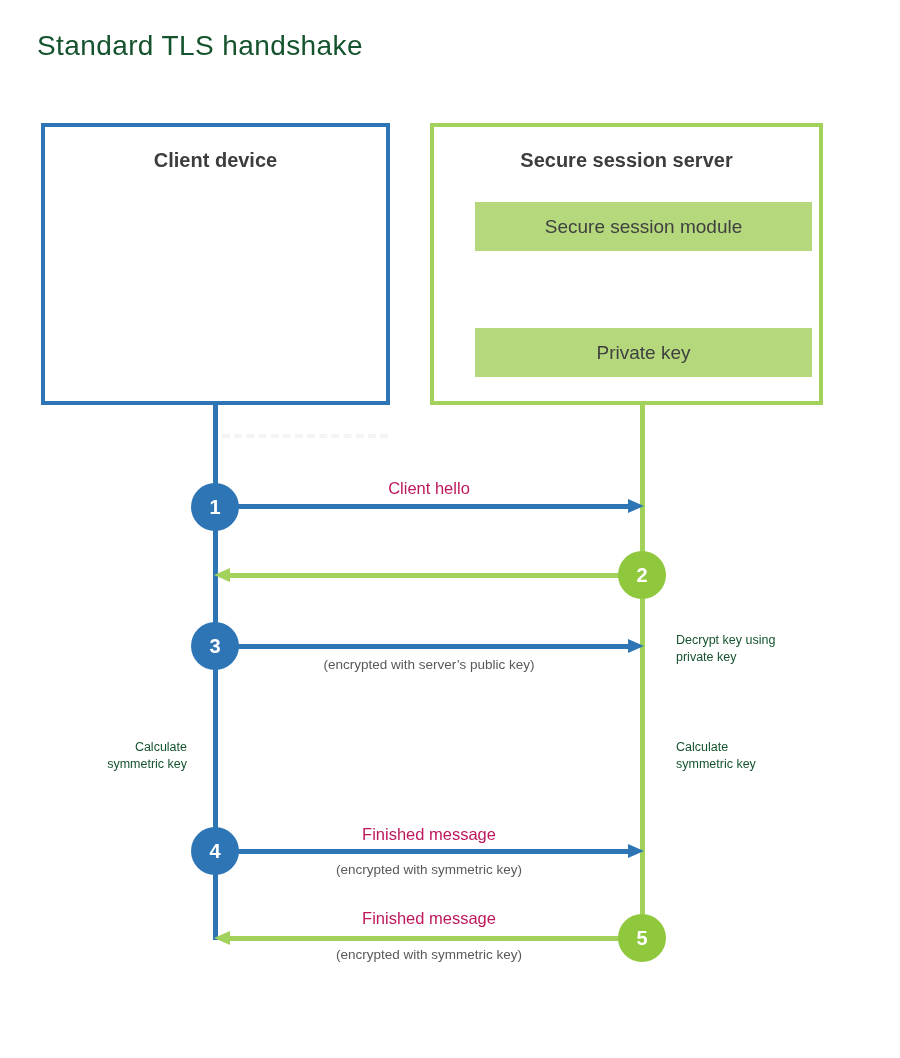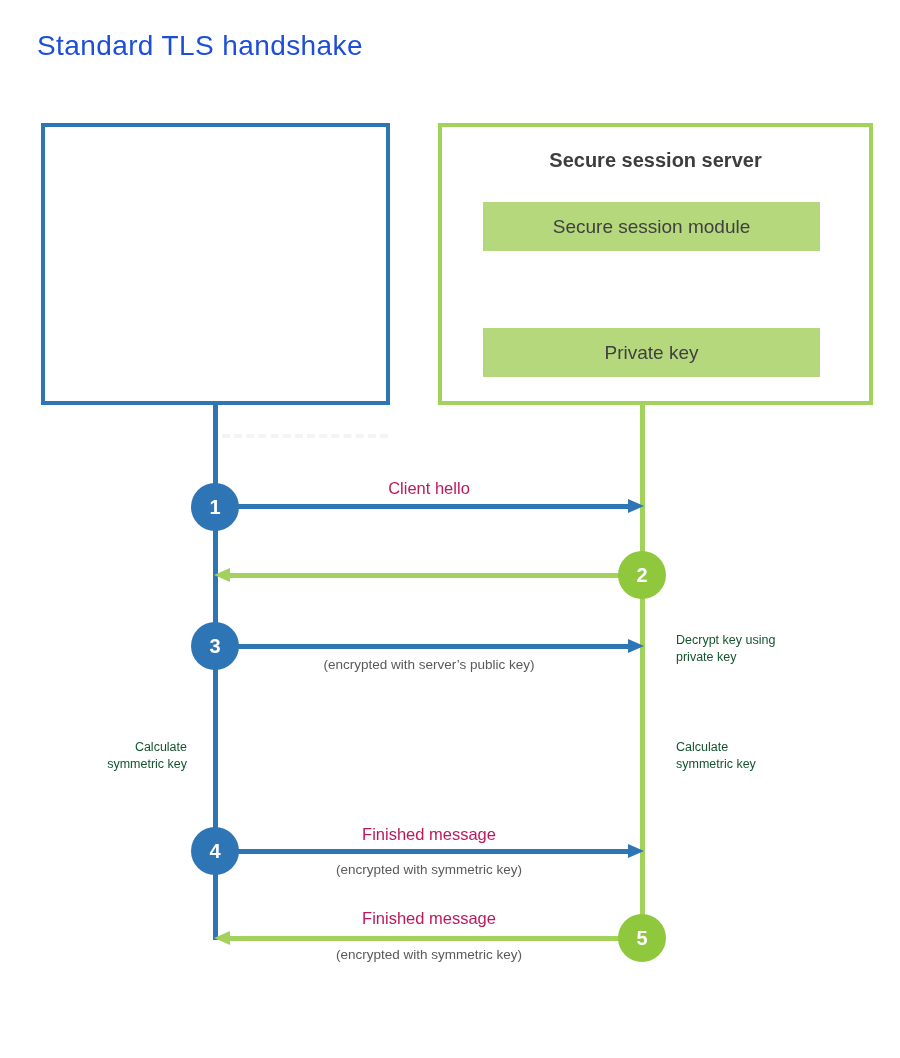--- a/index.html
+++ b/index.html
@@ -2,27 +2,27 @@
 <html style="--blue: #2e75b6; --blue-fill: #5b9cd5; --green: #a3d25c; --green-circle: #90c83d; --green-fill: #b5d87d;"><head>
 <meta charset="utf-8">
 <style>
   html,body { margin:0; padding:0; background:#ffffff; }
   .canvas {
     position:relative; width:900px; height:1058px; background:#ffffff;
     font-family:"Liberation Sans","DejaVu Sans",sans-serif; overflow:hidden;
   }
   .title {
     position:absolute; left:37px; top:30px; margin:0;
-    font-size:28px; font-weight:300; color:#1d4ed8; letter-spacing:.4px;
+    font-size:28px; font-weight:300; color:#14532d; letter-spacing:.4px;
   }
 
   
   .box { position:absolute; top:123px; height:282px; background:#fff; box-sizing:border-box; }
   .client-box { left:41px;  width:349px; border:4px solid var(--blue,#2e75b6); }
-  .server-box { left:430px; width:435px; border:4px solid var(--green,#a3d25c);margin-left:8px; }
+  .server-box { left:430px; width:393px; border:4px solid var(--green,#a3d25c); }
   .box-title {
     position:absolute; left:0; right:0; top:22px; text-align:center;
     font-size:20px; font-weight:700; color:#3d3d3d;
   }
   .client-app {
     position:absolute; left:34px; top:74px; width:279px; height:174px;
     background:var(--blue-fill,#5b9cd5); color:#fff; font-size:19px; line-height:30px;
     display:flex; align-items:center; justify-content:center; text-align:center;
     white-space:pre-line;
   }
@@ -92,20 +92,21 @@
   .calc-right { left:676px; top:739px; text-align:left; }
 </style>
 </head>
 <body>
 
 <div class="canvas">
 
   <h1 class="title">Standard TLS handshake</h1>
 
   <div class="box client-box">
+    <div class="box-title">Client device</div>
   </div>
 
   <div class="box server-box">
     <div class="box-title">Secure session server</div>
     <div class="bar bar1">Secure session module</div>
     <div class="bar bar3">Private key</div>
   </div>
 
   <div class="lifeline blue-line"></div>
   <div class="lifeline green-line"></div>

